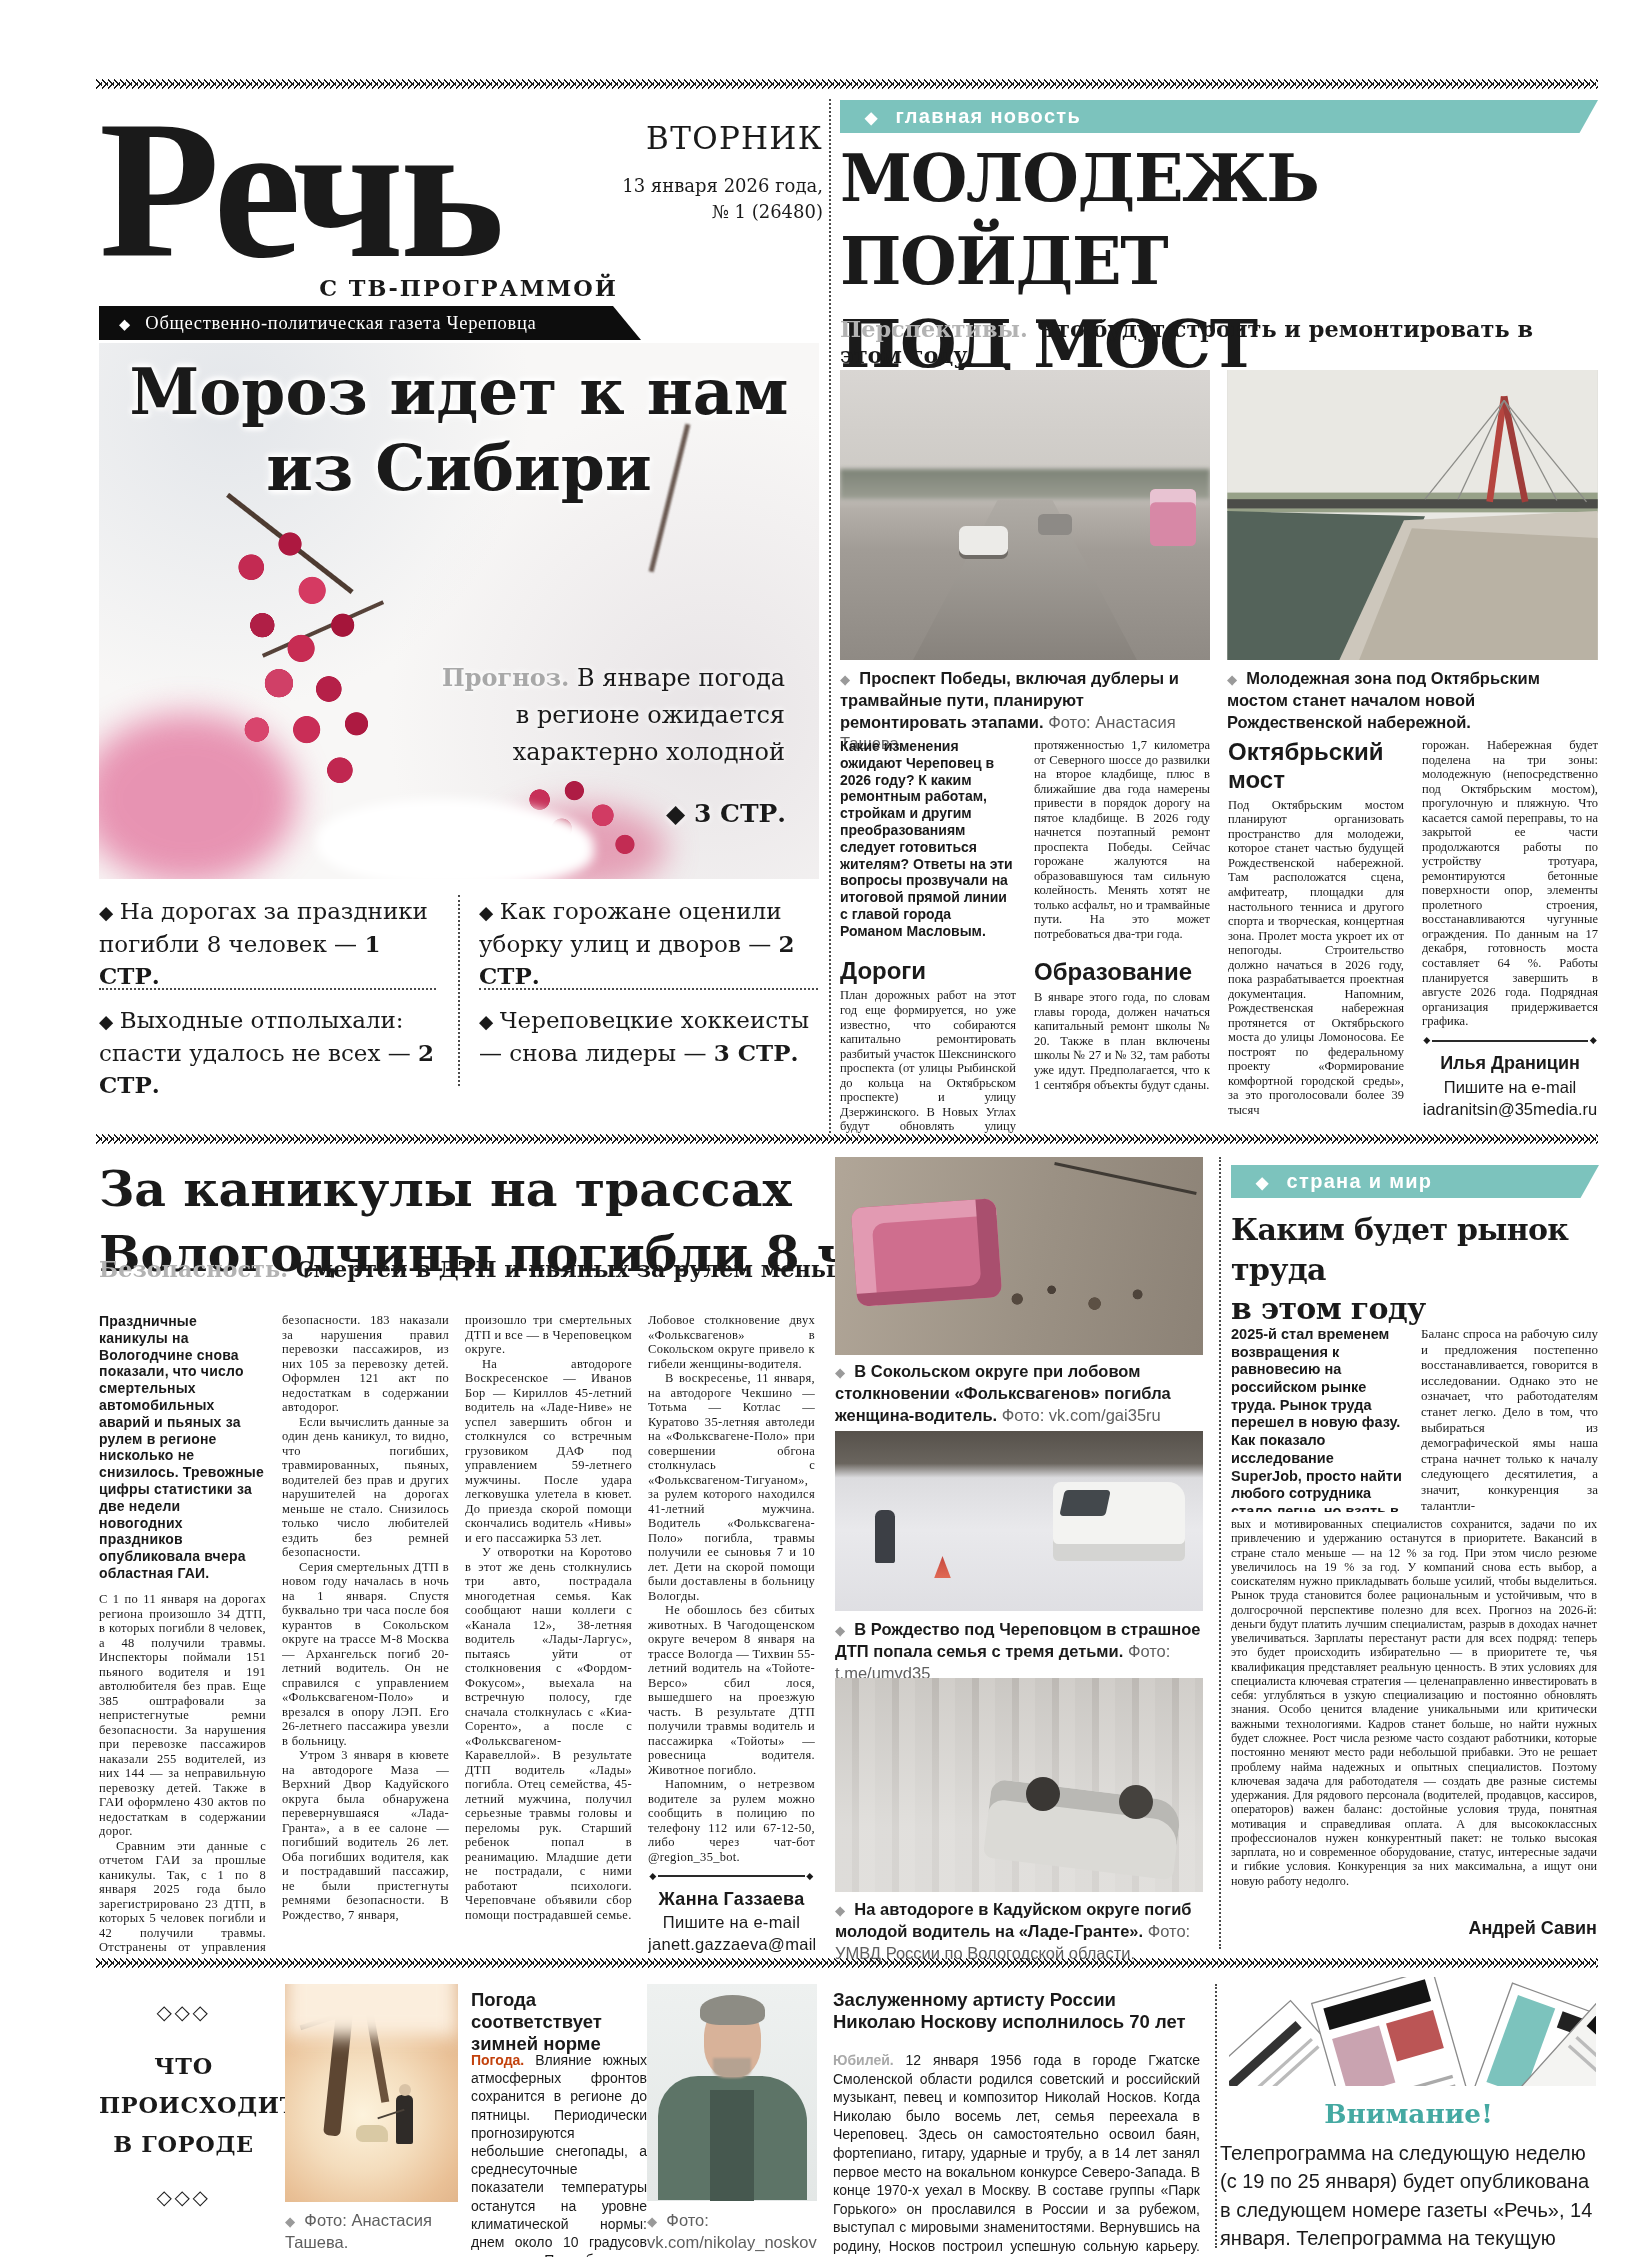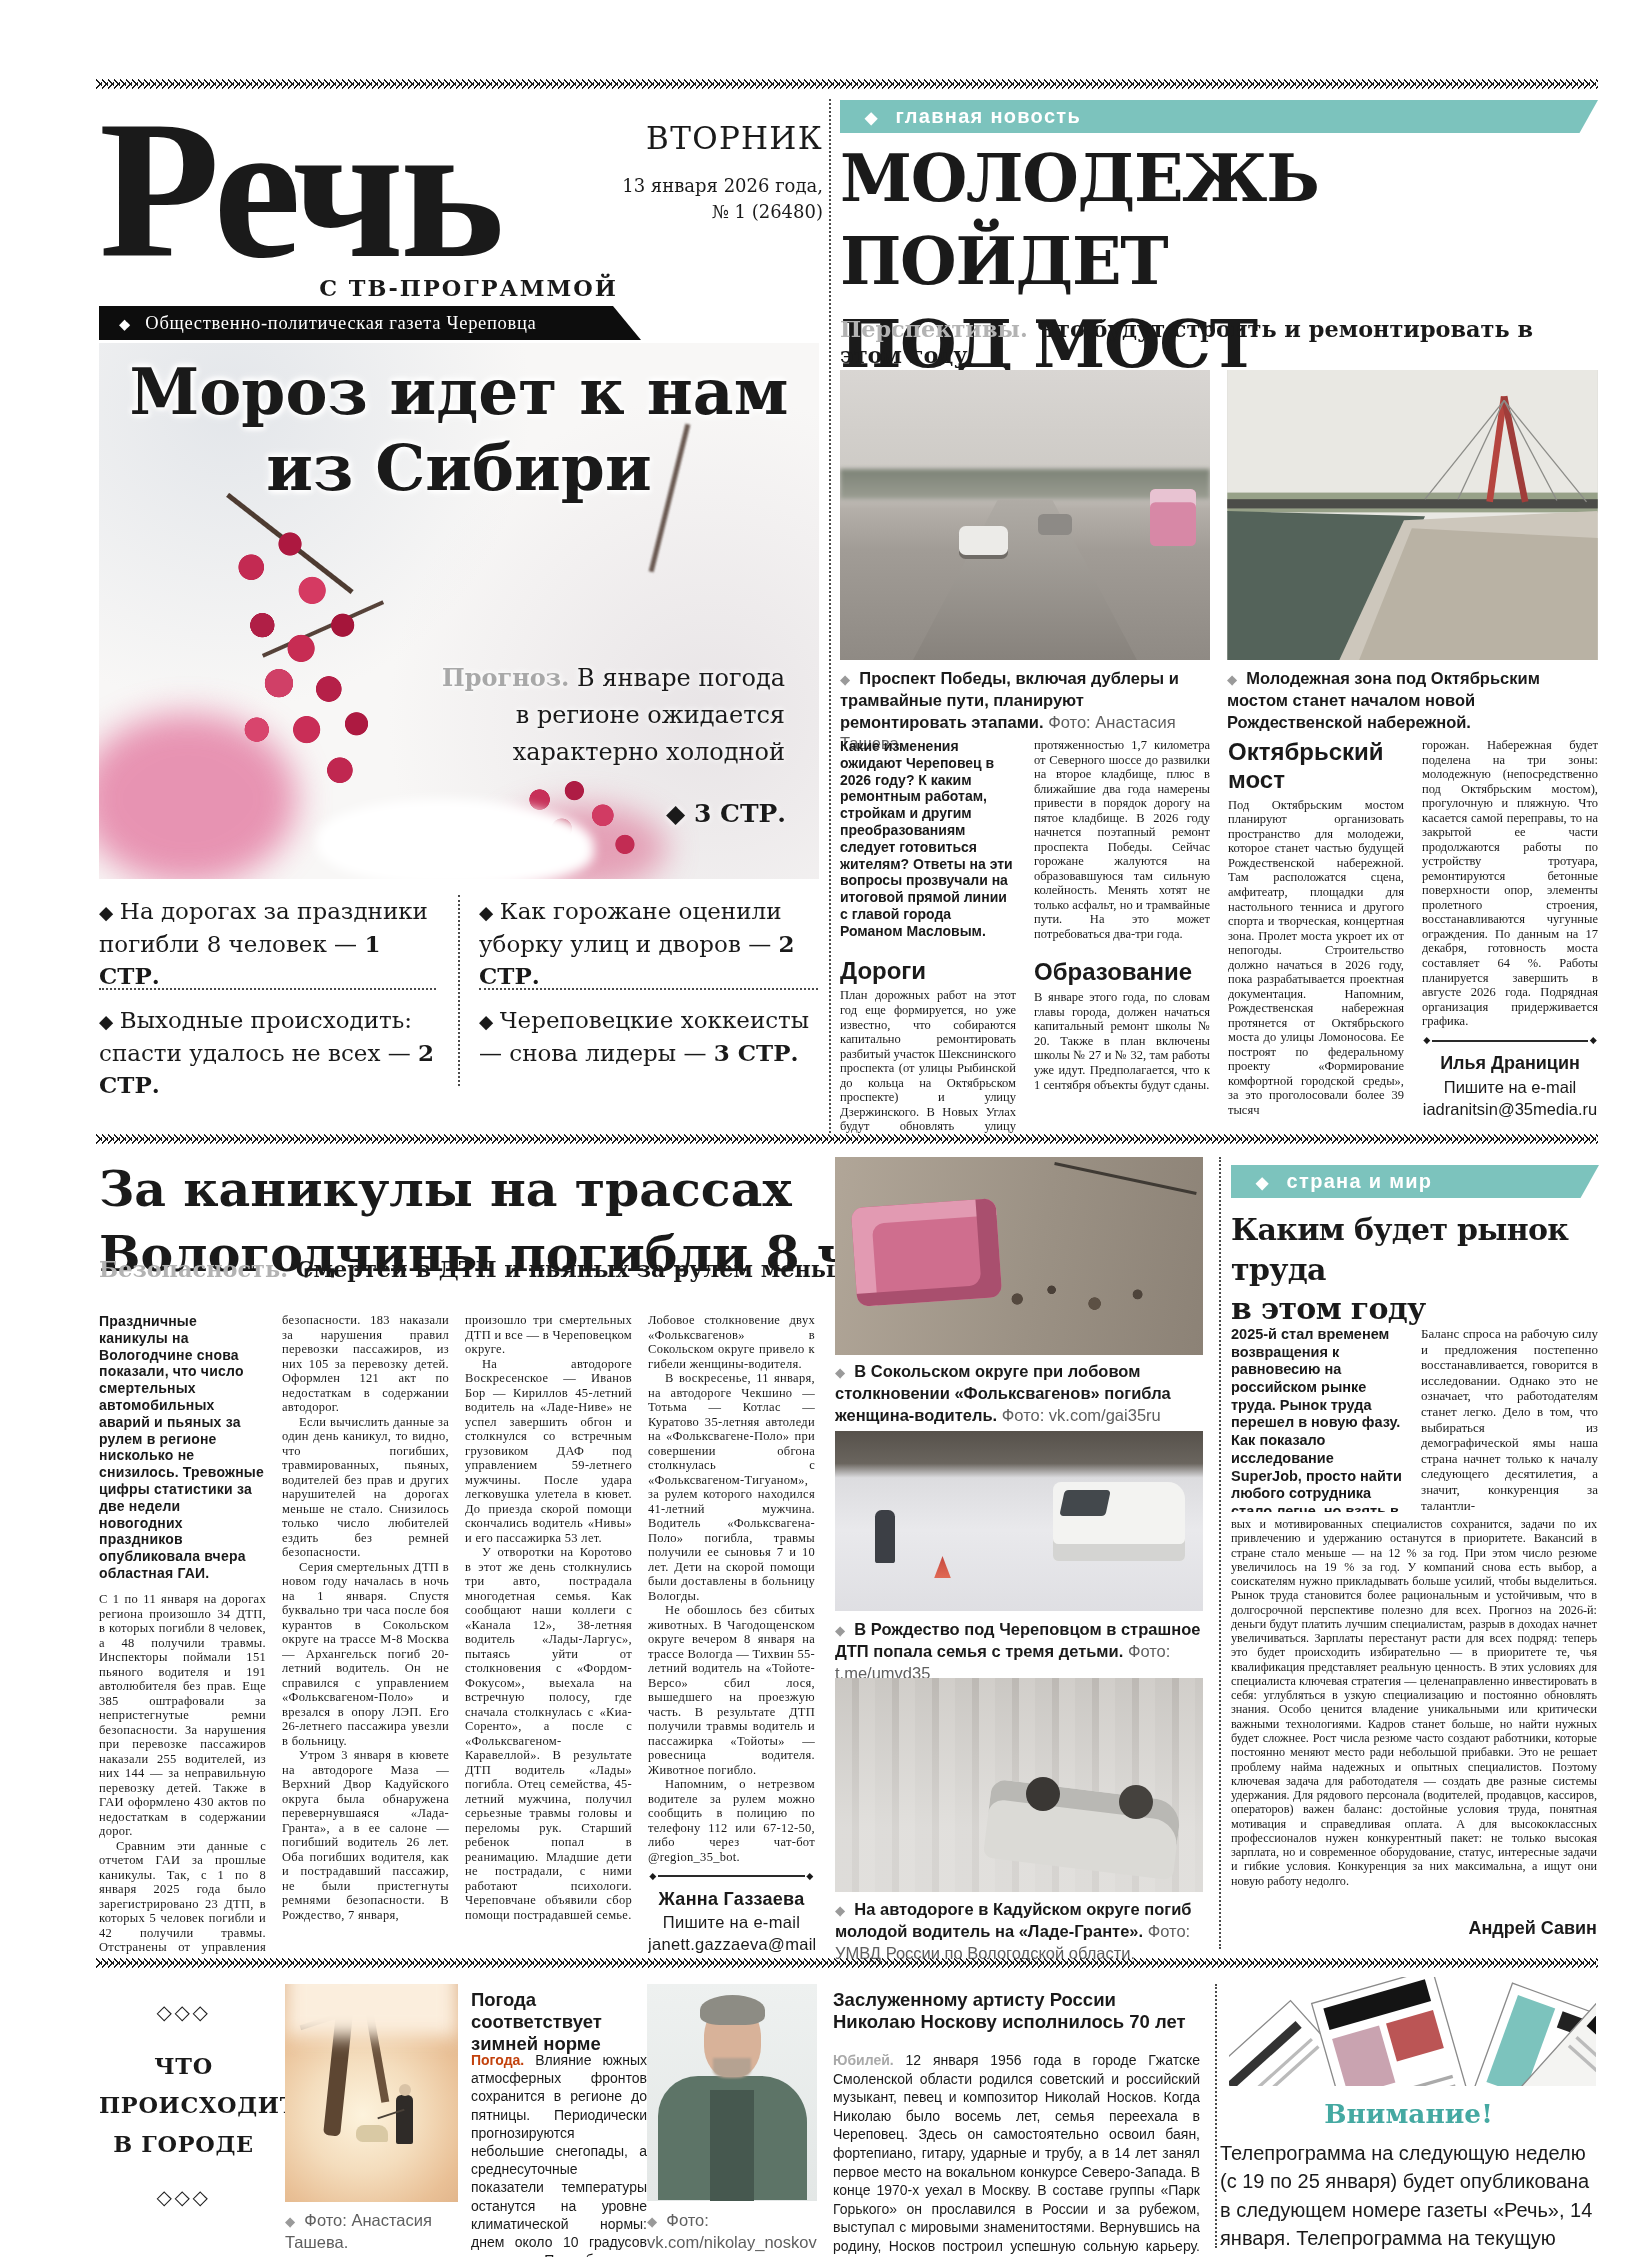--- a/index.html
+++ b/index.html
@@ -208,21 +208,21 @@
   <div class="abs teaser" style="left:99px;top:895px;width:337px;">
     <span class="dmd">◆</span><span>На дорогах за праздники погибли 8 человек — </span><span class="pg">1 СТР.</span>
   </div>
   <div class="abs teaser" style="left:479px;top:895px;width:339px;">
     <span class="dmd">◆</span><span>Как горожане оценили уборку улиц и дворов — </span><span class="pg">2 СТР.</span>
   </div>
   <div class="abs hdot" style="left:99px;top:988px;width:337px;"></div>
   <div class="abs hdot" style="left:479px;top:988px;width:339px;"></div>
   <div class="abs vdot" style="left:458px;top:895px;height:191px;"></div>
   <div class="abs teaser" style="left:99px;top:1004px;width:337px;">
-    <span class="dmd">◆</span><span>Выходные происходить: спасти удалось не всех — </span><span class="pg">2 СТР.</span>
+    <span class="dmd">◆</span><span>Выходные отполыхали: спасти удалось не всех — </span><span class="pg">2 СТР.</span>
   </div>
   <div class="abs teaser" style="left:479px;top:1004px;width:339px;">
     <span class="dmd">◆</span><span>Череповецкие хоккеисты — снова лидеры — </span><span class="pg">3 СТР.</span>
   </div>
 
   <div class="abs zz" style="left:96px;top:1134px;width:1502px;"></div>
 
   <div class="abs h-acc" style="left:99px;top:1157px;width:1109px;">
     <div>За каникулы на трассах</div>
     <div>Вологодчины погибли 8 человек</div>

